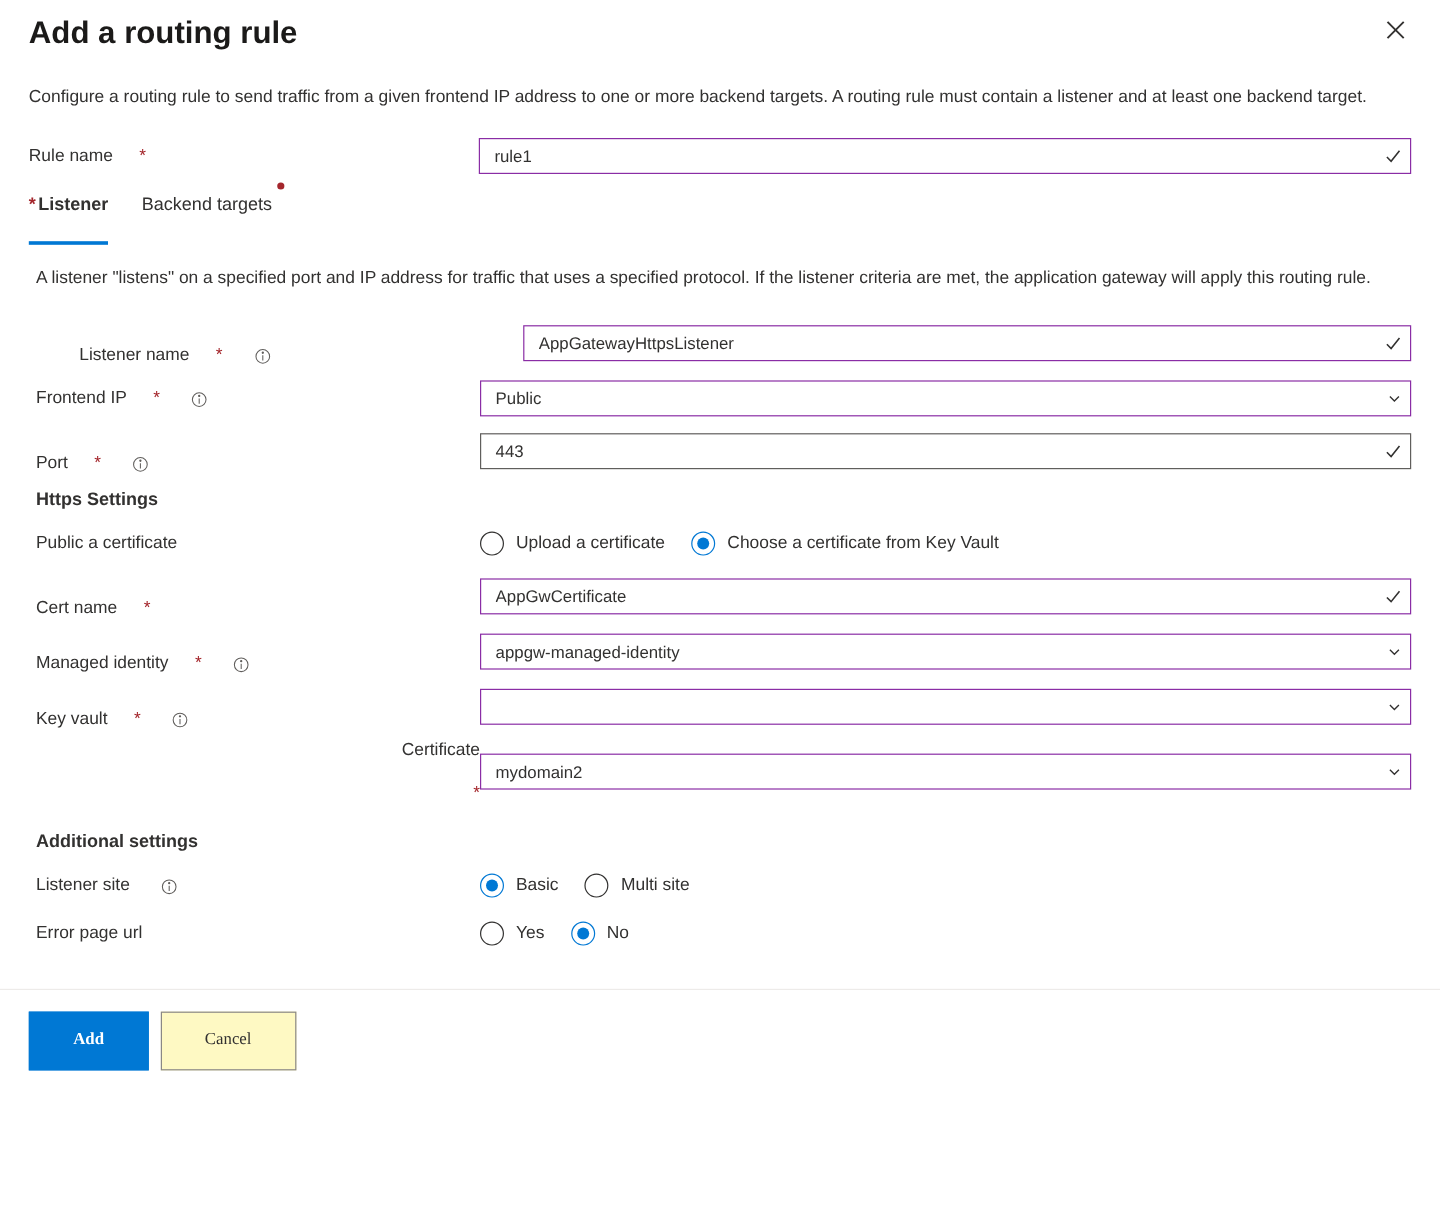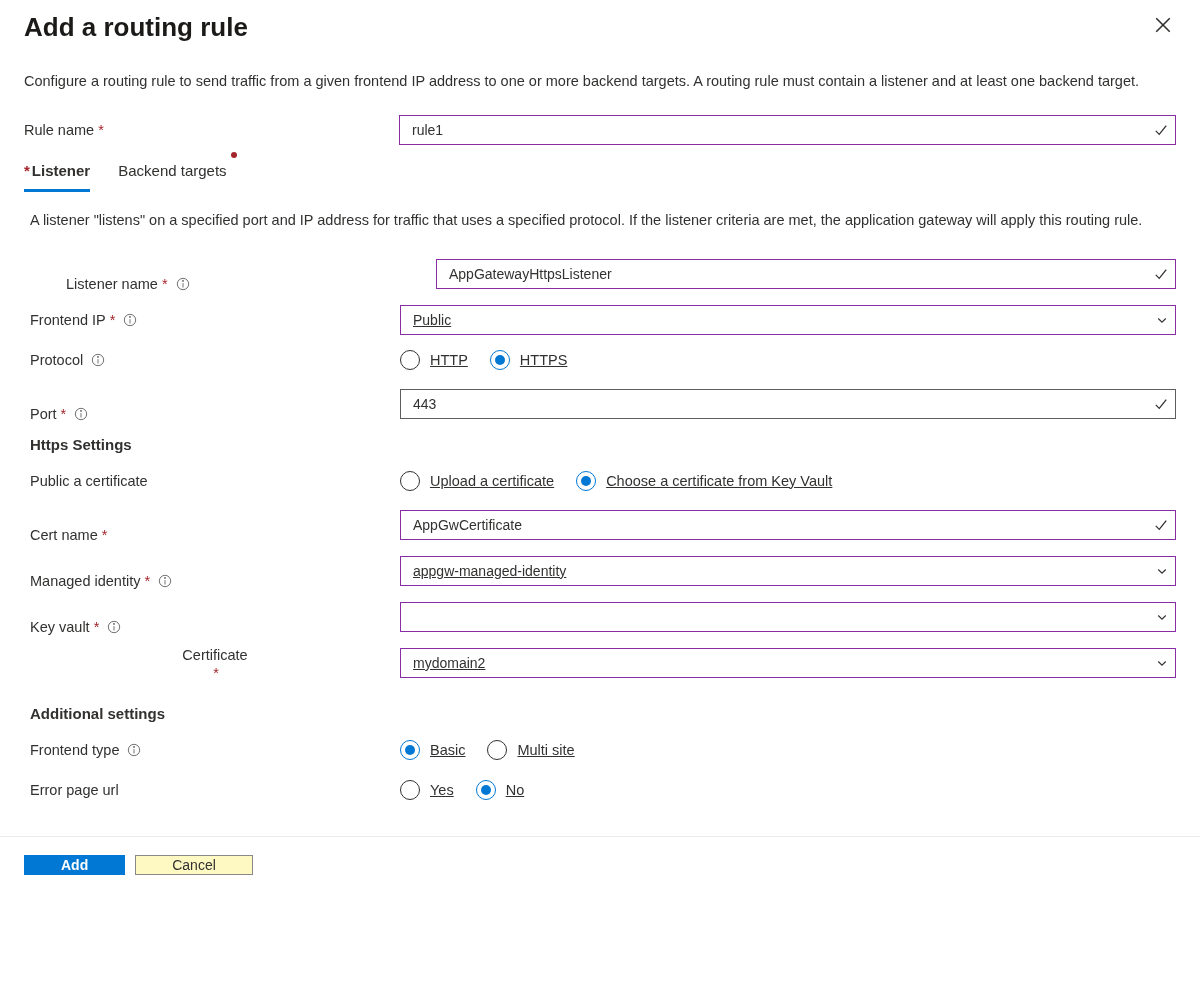--- a/index.html
+++ b/index.html
@@ -12,22 +12,22 @@
       padding: 0;
     }
     .container { padding: 12px 24px 0 24px; }
     .header-row { display: flex; justify-content: space-between; align-items: flex-start; margin-bottom: 28px; }
     h1 { font-size: 26px; font-weight: 700; color: #1b1a19; }
     .close-icon { cursor: pointer; color: #323130; padding: 4px; }
     .close-icon svg { width: 18px; height: 18px; }
     .description { font-size: 14.5px; line-height: 1.45; color: #323130; margin-bottom: 20px; }
 
     .form-row { display: flex; align-items: center; margin-bottom: 4px; min-height: 36px; }
-    .form-row .label-col { width: 375px; flex-shrink: 0; display: flex; align-items: center; gap: 2px; font-size: 14.5px; color: #323130; }
-    .form-row .input-col { flex: 1; text-decoration: underline; }
+    .form-row .label-col { width: 375px; flex-shrink: 0; display: flex; align-items: flex-end; gap: 20px; font-size: 14.5px; color: #323130; }
+    .form-row .input-col { flex: 1; }
 
     .required { color: #a4262c; margin-left: 2px; }
     .info-icon { display: inline-flex; align-items: center; margin-left: 6px; color: #605e5c; }
     .info-icon svg { width: 14px; height: 14px; }
 
     .text-input, .dropdown {
       width: 100%;
       height: 30px;
       border: 1px solid #8a2da5;
       padding: 0 30px 0 12px;
@@ -44,21 +44,21 @@
       right: 8px;
       top: 50%;
       transform: translateY(-50%);
       pointer-events: none;
       color: #323130;
     }
     .input-suffix svg { width: 14px; height: 14px; display: block; }
     .chevron svg { width: 12px; height: 12px; }
 
     .tabs { display: flex; gap: 28px; margin-top: 14px; margin-bottom: 18px; font-size: 15px; position: relative; }
-    .tab { cursor: pointer; padding-bottom: 10px; color: #323130; position: relative; }
+    .tab { cursor: pointer; padding-bottom: 22px; color: #323130; position: relative; }
     .tab.active { font-weight: 600; border-bottom: 3px solid #0078d4; }
     .tab .required-prefix { color: #a4262c; margin-right: 2px; }
     .tab-dot { position: absolute; top: -10px; right: -10px; width: 6px; height: 6px; background: #a4262c; border-radius: 50%; }
 
     .tab-description { font-size: 14.5px; line-height: 1.5; color: #323130; margin: 0 0 24px 0; padding: 0 0 0 6px; }
 
     .section-title { font-weight: 600; font-size: 15px; margin: 14px 0 10px 0; color: #323130; }
 
     .radio-group { display: flex; align-items: center; gap: 22px; }
     .radio-item { display: flex; align-items: center; gap: 10px; cursor: pointer; font-size: 14.5px; }
@@ -74,24 +74,24 @@
     .listener-block .form-row .label-col { width: 370px; }
 
     .footer {
       border-top: 1px solid #edebe9;
       padding: 18px 24px;
       display: flex;
       gap: 10px;
       margin-top: 28px;
     }
     .btn {
-      height: 20px;
+      height: 49px;
       padding: 0 36px;
       font-size: 14px;
-      font-family: Liberation Sans, sans-serif;
+      font-family: Liberation Serif, serif;
       cursor: pointer;
       display: inline-flex; align-items: center; justify-content: center;
       min-width: 80px;
     }
     .btn-primary { background: #0078d4; color: #fff; border: 1px solid #0078d4; font-weight: 600; }
     .btn-secondary { background: #fef9c3; color: #323130; border: 1px solid #8a8886; }
     .stack { display: flex; flex-direction: column; gap: 6px; }
     .row-spacer { height: 4px; }
   </style>
 </head>
@@ -187,44 +187,20 @@
             <span class="input-suffix chevron">
               <svg viewBox="0 0 16 16" stroke="currentColor" stroke-width="1.5" fill="none">
                   <polyline points="3,6 8,11 13,6"></polyline>
                 </svg>
             </span>
           </div>
         </div>
       </div>
     </div>
 
-    <div class="form-row">
-      <div class="label-col">
-        <span>Protocol</span>
-        <span class="info-icon">
-          <svg viewBox="0 0 16 16" fill="none" stroke="currentColor" stroke-width="1">
-              <circle cx="8" cy="8" r="6.5"></circle>
-              <line x1="8" y1="7" x2="8" y2="12"></line>
-              <circle cx="8" cy="4.5" r="0.6" fill="currentColor"></circle>
-            </svg>
-        </span>
-      </div>
-      <div class="input-col">
-        <div class="radio-group">
-          <label class="radio-item">
-            <span class="radio-circle"></span>
-            <span>HTTP</span>
-          </label>
-          <label class="radio-item">
-            <span class="radio-circle selected"></span>
-            <span>HTTPS</span>
-          </label>
-        </div>
-      </div>
-    </div>
 
     <div class="row-spacer"></div>
 
     <div class="form-row">
       <div class="label-col" style="align-self:flex-end;">
         <span>Port</span>
         <span class="required">*</span>
         <span class="info-icon">
           <svg viewBox="0 0 16 16" fill="none" stroke="currentColor" stroke-width="1">
               <circle cx="8" cy="8" r="6.5"></circle>
@@ -354,21 +330,21 @@
             </span>
           </div>
         </div>
       </div>
     </div>
 
     <div class="section-title" style="margin-top:20px;">Additional settings</div>
 
     <div class="form-row">
       <div class="label-col">
-        <span>Frontend type</span>
+        <span>Listener site</span>
         <span class="info-icon">
           <svg viewBox="0 0 16 16" fill="none" stroke="currentColor" stroke-width="1">
               <circle cx="8" cy="8" r="6.5"></circle>
               <line x1="8" y1="7" x2="8" y2="12"></line>
               <circle cx="8" cy="4.5" r="0.6" fill="currentColor"></circle>
             </svg>
         </span>
       </div>
       <div class="input-col">
         <div class="radio-group">

